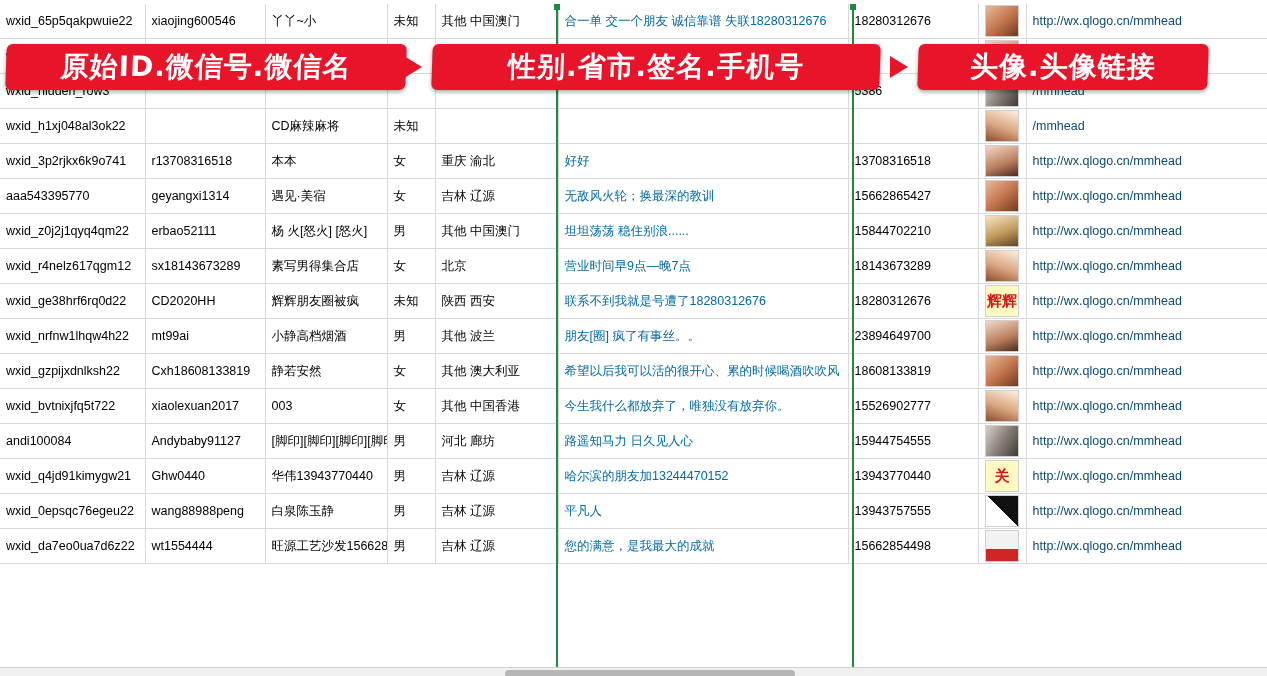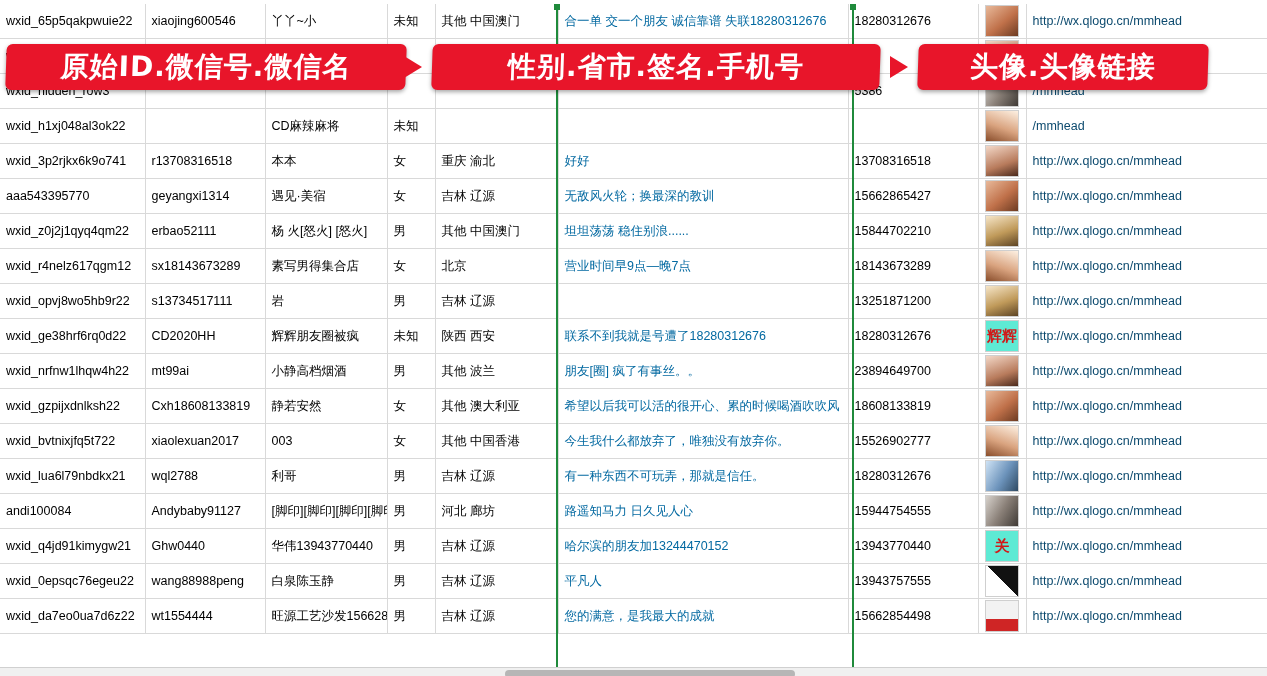--- a/index.html
+++ b/index.html
@@ -72,21 +72,21 @@
   .t4 { background: linear-gradient(120deg,#cfe3f5,#6c93bb 55%,#2f4a63); }
   .t5 { background: linear-gradient(160deg,#f6e6c9,#c09a5a 55%,#5d4424); }
   .t7 { background: linear-gradient(45deg,#ffffff 0 50%,#111 50% 100%); }
   .t8 { background: linear-gradient(180deg,#ececec 0 55%,#2f6fbc 55% 100%); }
   .t9 { background: linear-gradient(180deg,#f2f2f2 0 60%,#cf2525 60% 100%); }
   .t-text {
     font-size: 15px;
     line-height: 30px;
     font-weight: bold;
     color: #d11a1a;
-    background: #5eead4;
+    background: #fef9c3;
     font-family: "DejaVu Sans", sans-serif;
   }
 
   
   .banner {
     position: absolute;
     background: #e8152a;
     color: #ffffff;
     font-weight: bold;
     font-family: "DejaVu Sans", sans-serif;
@@ -277,33 +277,20 @@
           <td>女</td>
           <td>北京</td>
           <td class="cell-sign">营业时间早9点—晚7点</td>
           <td>18143673289</td>
           <td class="cell-avatar">
             <div class="thumb t3"></div>
           </td>
           <td class="cell-link">http://wx.qlogo.cn/mmhead</td>
         </tr>
         <tr class="row-striped">
-          <td>wxid_opvj8wo5hb9r22</td>
-          <td>s13734517111</td>
-          <td>岩</td>
-          <td>男</td>
-          <td>吉林 辽源</td>
-          <td class="cell-sign"></td>
-          <td>13251871200</td>
-          <td class="cell-avatar">
-            <div class="thumb t5"></div>
-          </td>
-          <td class="cell-link">http://wx.qlogo.cn/mmhead</td>
-        </tr>
-        <tr class="row-striped">
           <td>wxid_ge38hrf6rq0d22</td>
           <td>CD2020HH</td>
           <td>辉辉朋友圈被疯</td>
           <td>未知</td>
           <td>陕西 西安</td>
           <td class="cell-sign">联系不到我就是号遭了18280312676</td>
           <td>18280312676</td>
           <td class="cell-avatar">
             <div class="thumb t-text">辉辉</div>
           </td>
@@ -342,33 +329,20 @@
           <td>女</td>
           <td>其他 中国香港</td>
           <td class="cell-sign">今生我什么都放弃了，唯独没有放弃你。</td>
           <td>15526902777</td>
           <td class="cell-avatar">
             <div class="thumb t3"></div>
           </td>
           <td class="cell-link">http://wx.qlogo.cn/mmhead</td>
         </tr>
         <tr class="row-striped">
-          <td>wxid_lua6l79nbdkx21</td>
-          <td>wql2788</td>
-          <td>利哥</td>
-          <td>男</td>
-          <td>吉林 辽源</td>
-          <td class="cell-sign">有一种东西不可玩弄，那就是信任。</td>
-          <td>18280312676</td>
-          <td class="cell-avatar">
-            <div class="thumb t4"></div>
-          </td>
-          <td class="cell-link">http://wx.qlogo.cn/mmhead</td>
-        </tr>
-        <tr class="row-striped">
           <td>andi100084</td>
           <td>Andybaby91127</td>
           <td>[脚印][脚印][脚印][脚印]</td>
           <td>男</td>
           <td>河北 廊坊</td>
           <td class="cell-sign">路遥知马力 日久见人心</td>
           <td>15944754555</td>
           <td class="cell-avatar">
             <div class="thumb t2"></div>
           </td>

